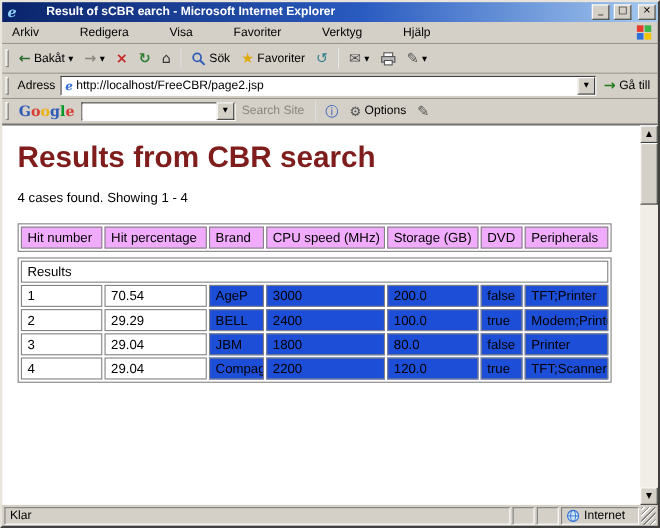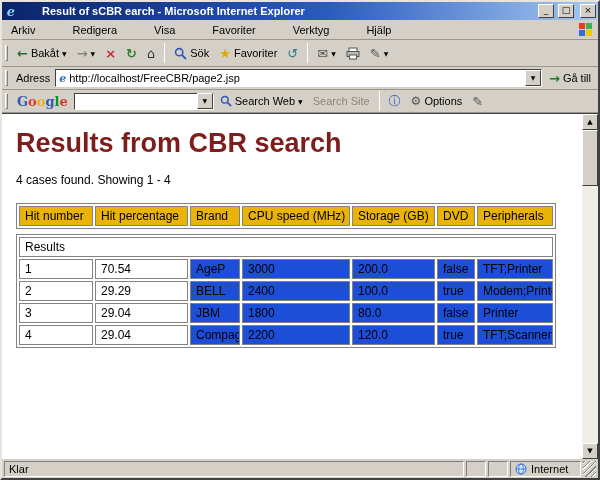--- a/index.html
+++ b/index.html
@@ -67,21 +67,21 @@
   
   .content { flex:1; display:flex; background:#fff; border-top:1px solid #404040; min-height:0; }
   .page { flex:1; overflow:hidden; padding:14px 4px 0 14px; }
   .heading { font-size:27px; font-weight:bold; color:#7f1d1d; margin-bottom:14px; font-family:"Liberation Sans",sans-serif; }
   .count { font-size:12px; margin-bottom:16px; }
 
   .cbr { border-collapse:separate; border-spacing:2px; background:#fff; border:1px solid #848284;
          table-layout:fixed; width:540px; margin-bottom:5px; }
   .cbr th, .cbr td { border:1px solid #848284; padding:2px 5px; font-size:12px; text-align:left;
                      height:19px; overflow:hidden; white-space:nowrap; font-weight:normal; }
-  .yellow { background:#eab308; font-weight:bold; }
+  .yellow { background:#f0abfc; font-weight:bold; }
   .section { background:#fff; font-weight:bold; }
   .pink { background:#ffc0cb; }
   .c-white { background:#fff; }
   .c-gray { background:#1d4ed8; }
 
   
   .scrollbar { flex:0 0 16px; background:#f0eee6; display:flex; flex-direction:column; align-items:center; }
   .sb-btn { width:16px; height:16px; background:#d4d0c8; border:1px solid; border-color:#fff #404040 #404040 #fff;
             font-size:7px; line-height:14px; text-align:center; font-family:"DejaVu Sans",sans-serif; }
   .sb-thumb { width:16px; height:56px; background:#d4d0c8; border:1px solid; border-color:#fff #404040 #404040 #fff; }
@@ -191,28 +191,20 @@
       <span>Gå till</span>
     </span>
   </div>
 
   <div class="bar googlebar">
     <span class="grip"></span>
     <span class="google-logo"><span class="g-b">G</span><span class="g-r">o</span><span class="g-y">o</span><span class="g-b">g</span><span class="g-g">l</span><span class="g-r">e</span></span>
     <span class="g-field">
       <input class="g-input" type="text" value="" style="">
       <span class="drop-btn caret">▼</span>
-    </span>
-    <span class="tb-btn">
-      <svg class="svgic" width="12" height="12" viewBox="0 0 13 13">
-          <circle cx="5.2" cy="5.2" r="3.6" fill="none" stroke="#2f5bb7" stroke-width="1.6"></circle>
-          <line x1="8" y1="8" x2="12" y2="12" stroke="#2f5bb7" stroke-width="1.8"></line>
-        </svg>
-      <span>Search Web</span>
-      <span class="caret">▼</span>
     </span>
     <span class="tb-btn disabled">
       <span>Search Site</span>
     </span>
     <span class="tb-sep"></span>
     <span class="tb-btn">
       <span class="ic ic-info">ⓘ</span>
     </span>
     <span class="tb-btn">
       <span class="ic ic-gear">⚙</span>

